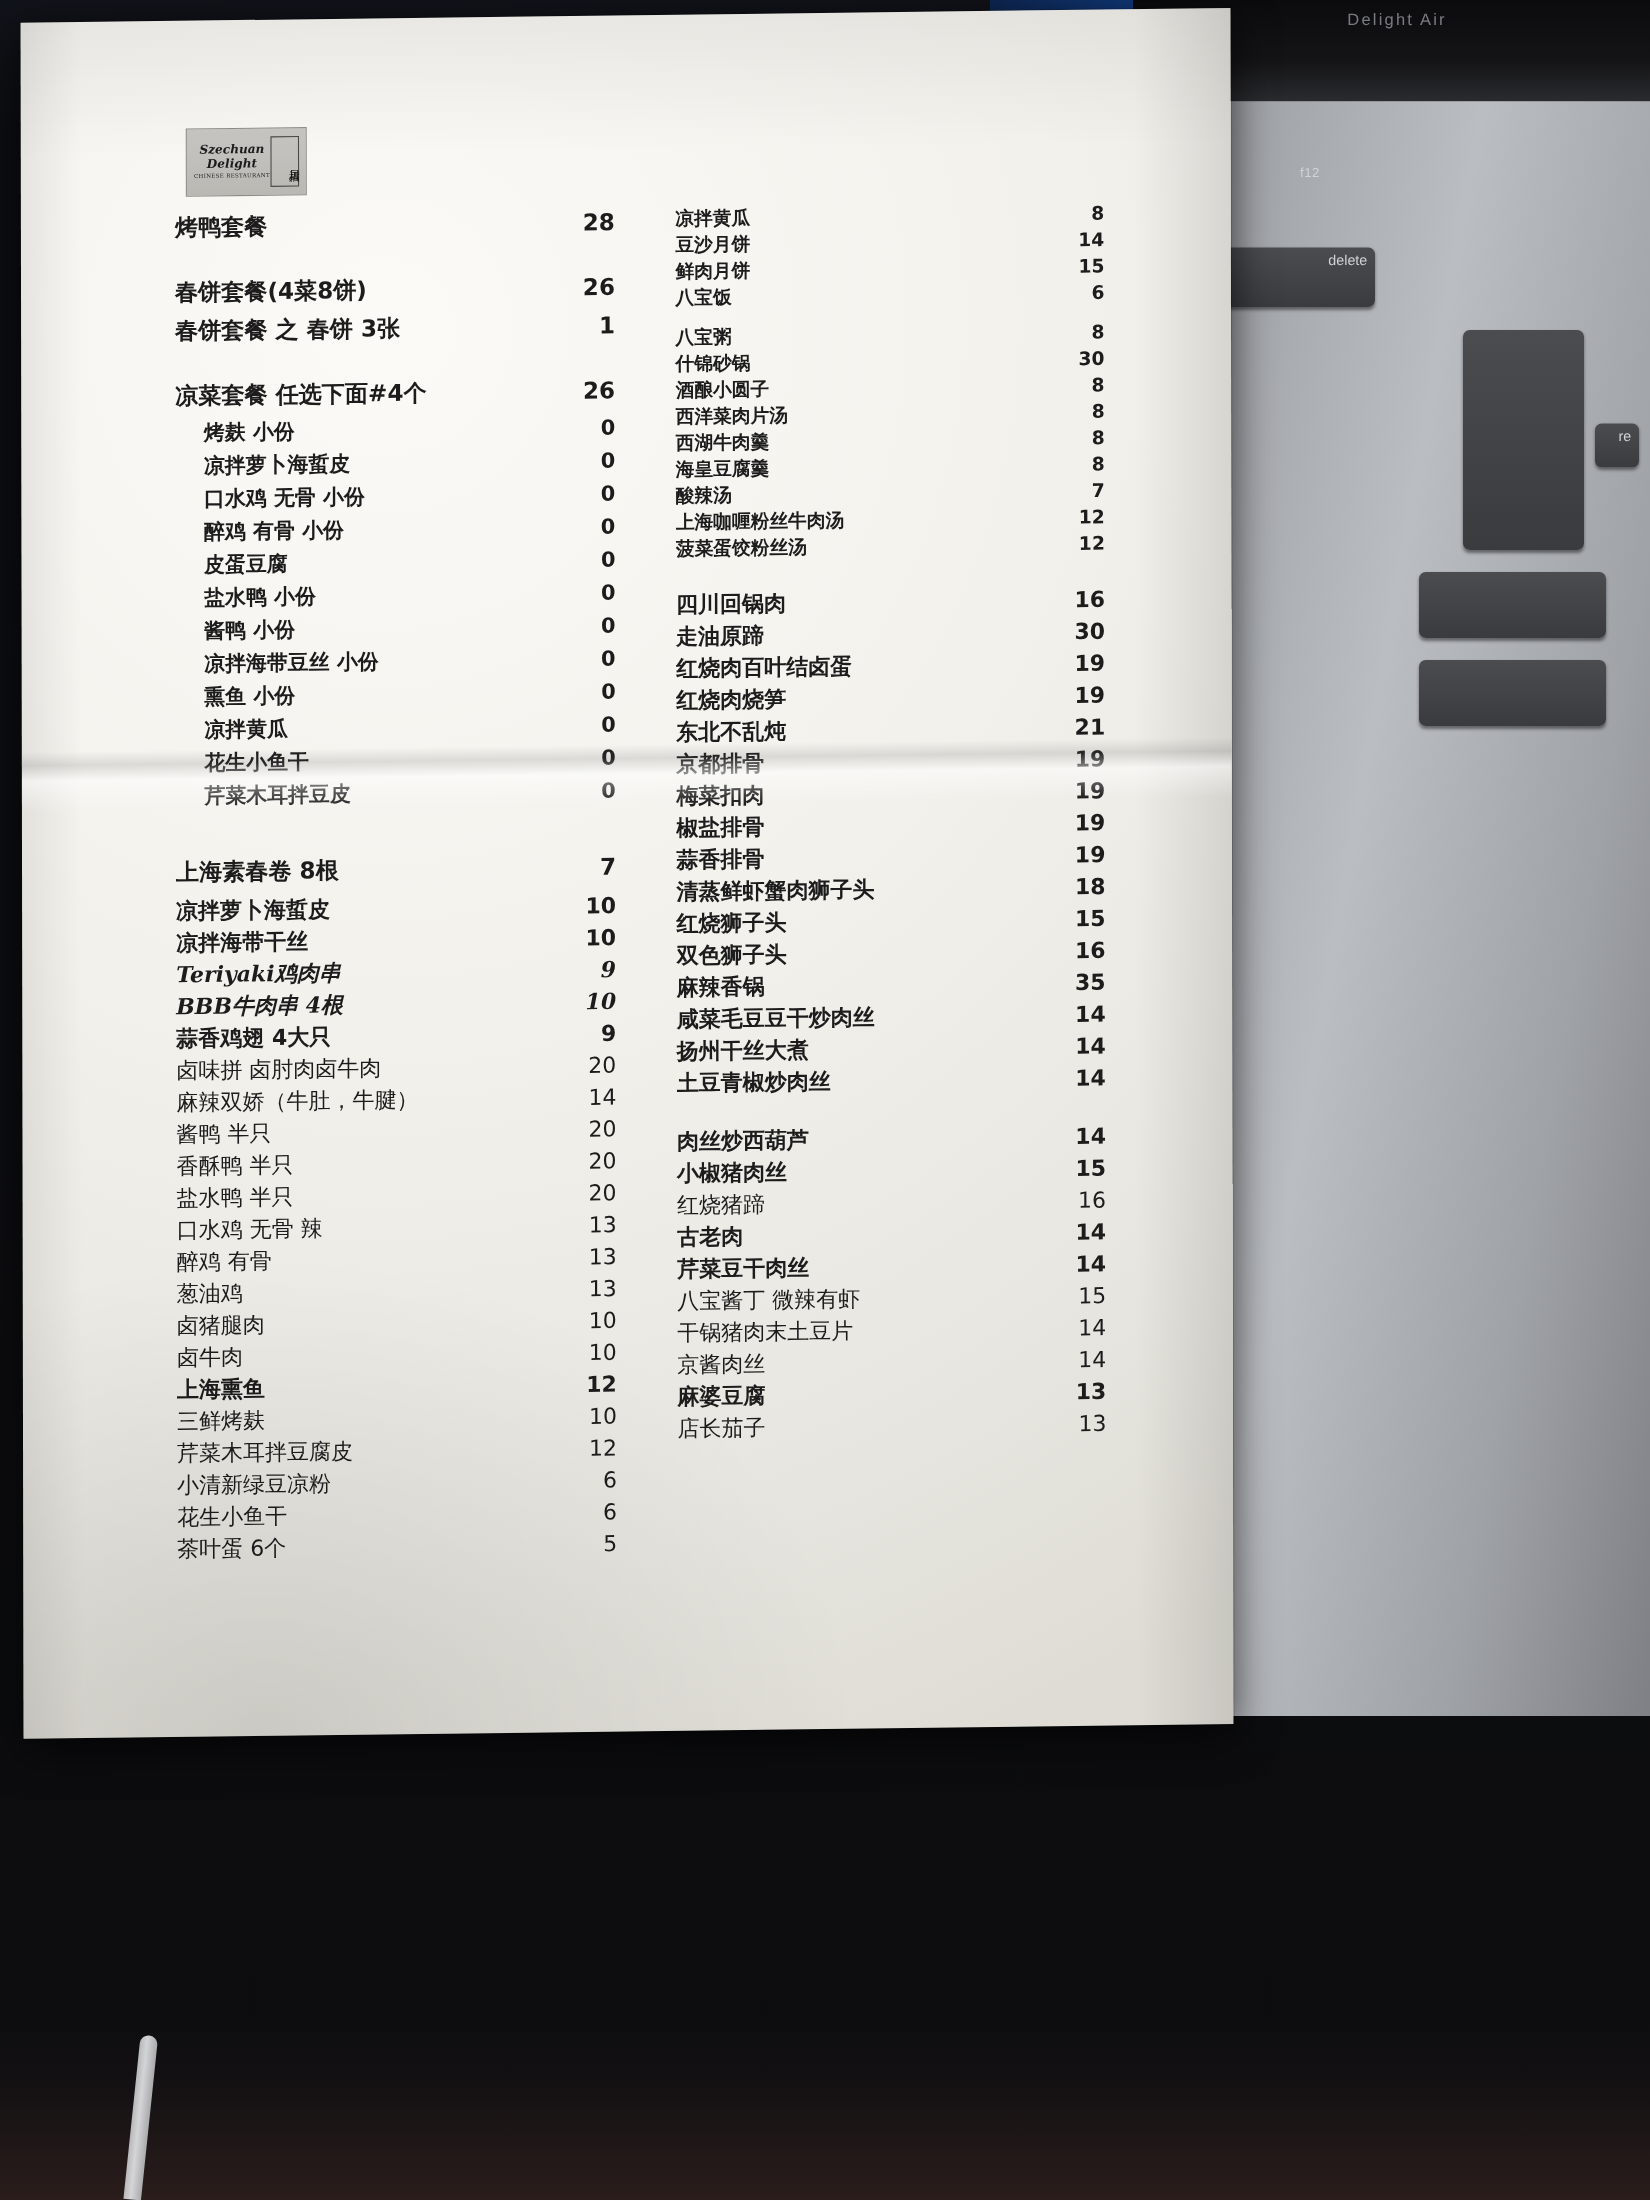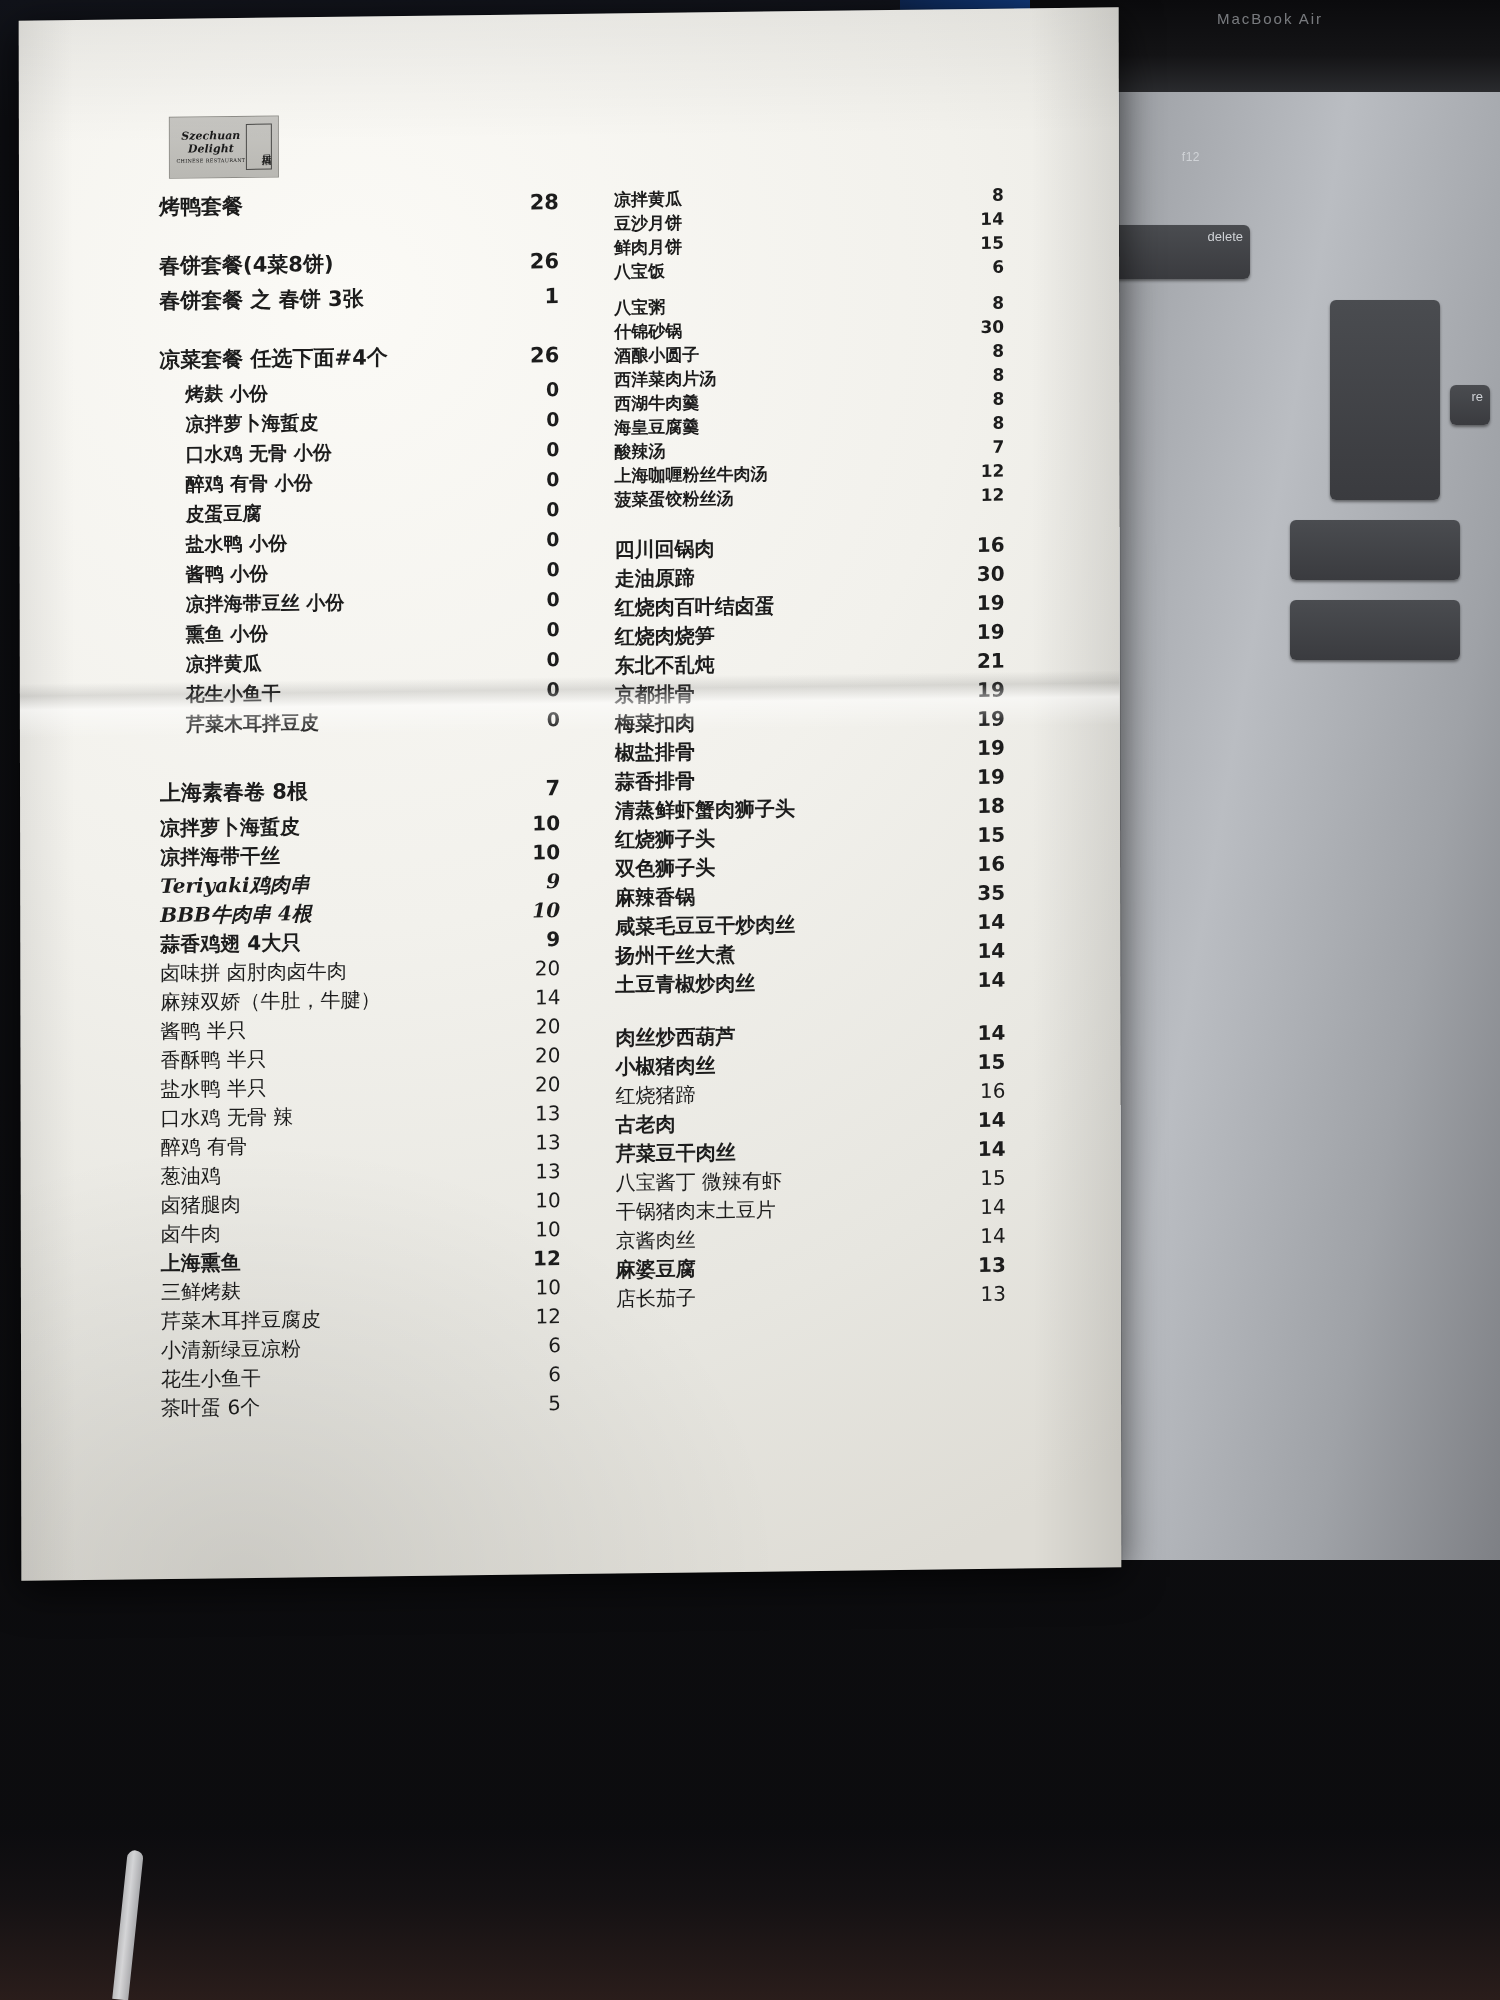--- a/index.html
+++ b/index.html
@@ -200,21 +200,21 @@
 <body>
 
 <div id="scene">
   <div class="bg-desk"></div>
   <div class="bg-blue-strip"></div>
 
   <div class="laptop-body">
     <div class="laptop-screen-edge"></div>
   </div>
 
-  <div class="laptop-glow">MacBook Air</div>
+  <div class="laptop-glow">Delight Air</div>
 
   <div class="fn-row" style="top:150px; right:300px;">f12</div>
   <div class="kb-key" style="top:225px; right:250px; width:160px; height:54px;">delete</div>
   <div class="kb-key" style="top:300px; right:60px; width:110px; height:200px;"></div>
   <div class="kb-key" style="top:385px; right:10px; width:40px; height:40px;">re</div>
   <div class="kb-key" style="top:520px; right:40px; width:170px; height:60px;"></div>
   <div class="kb-key" style="top:600px; right:40px; width:170px; height:60px;"></div>
 
   <div class="desk-bottom"></div>
   <div class="cable"></div>

